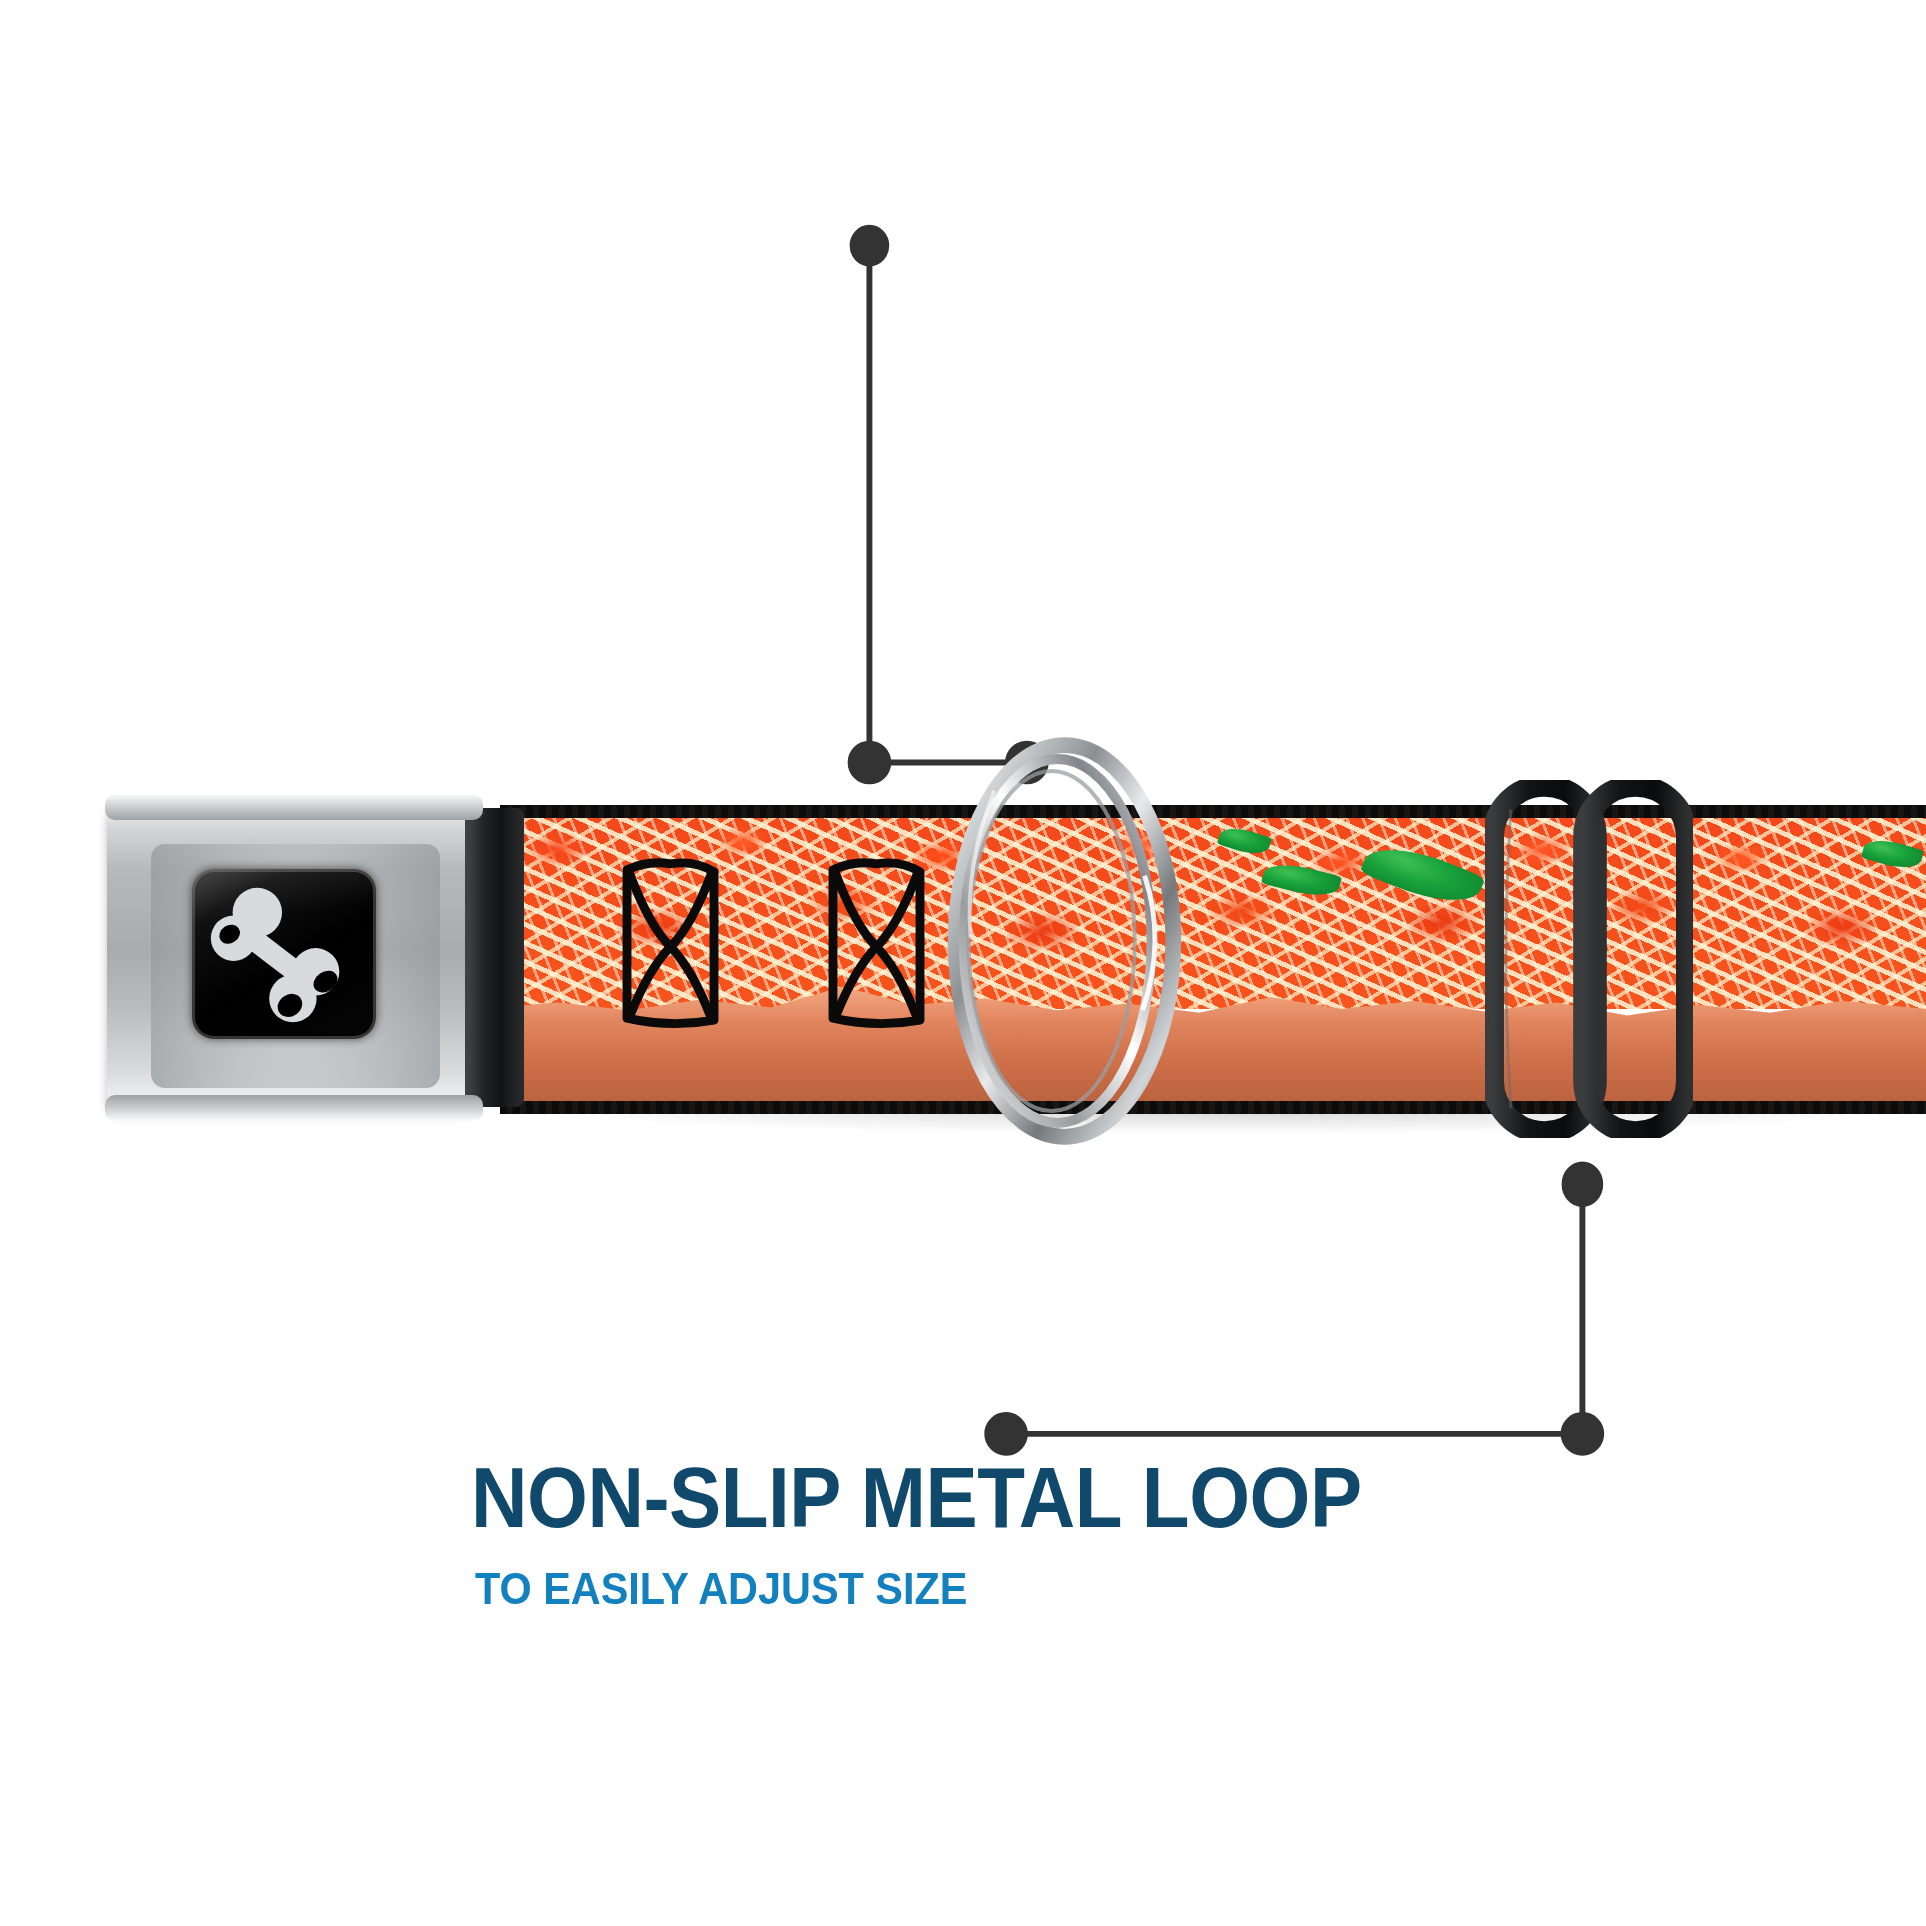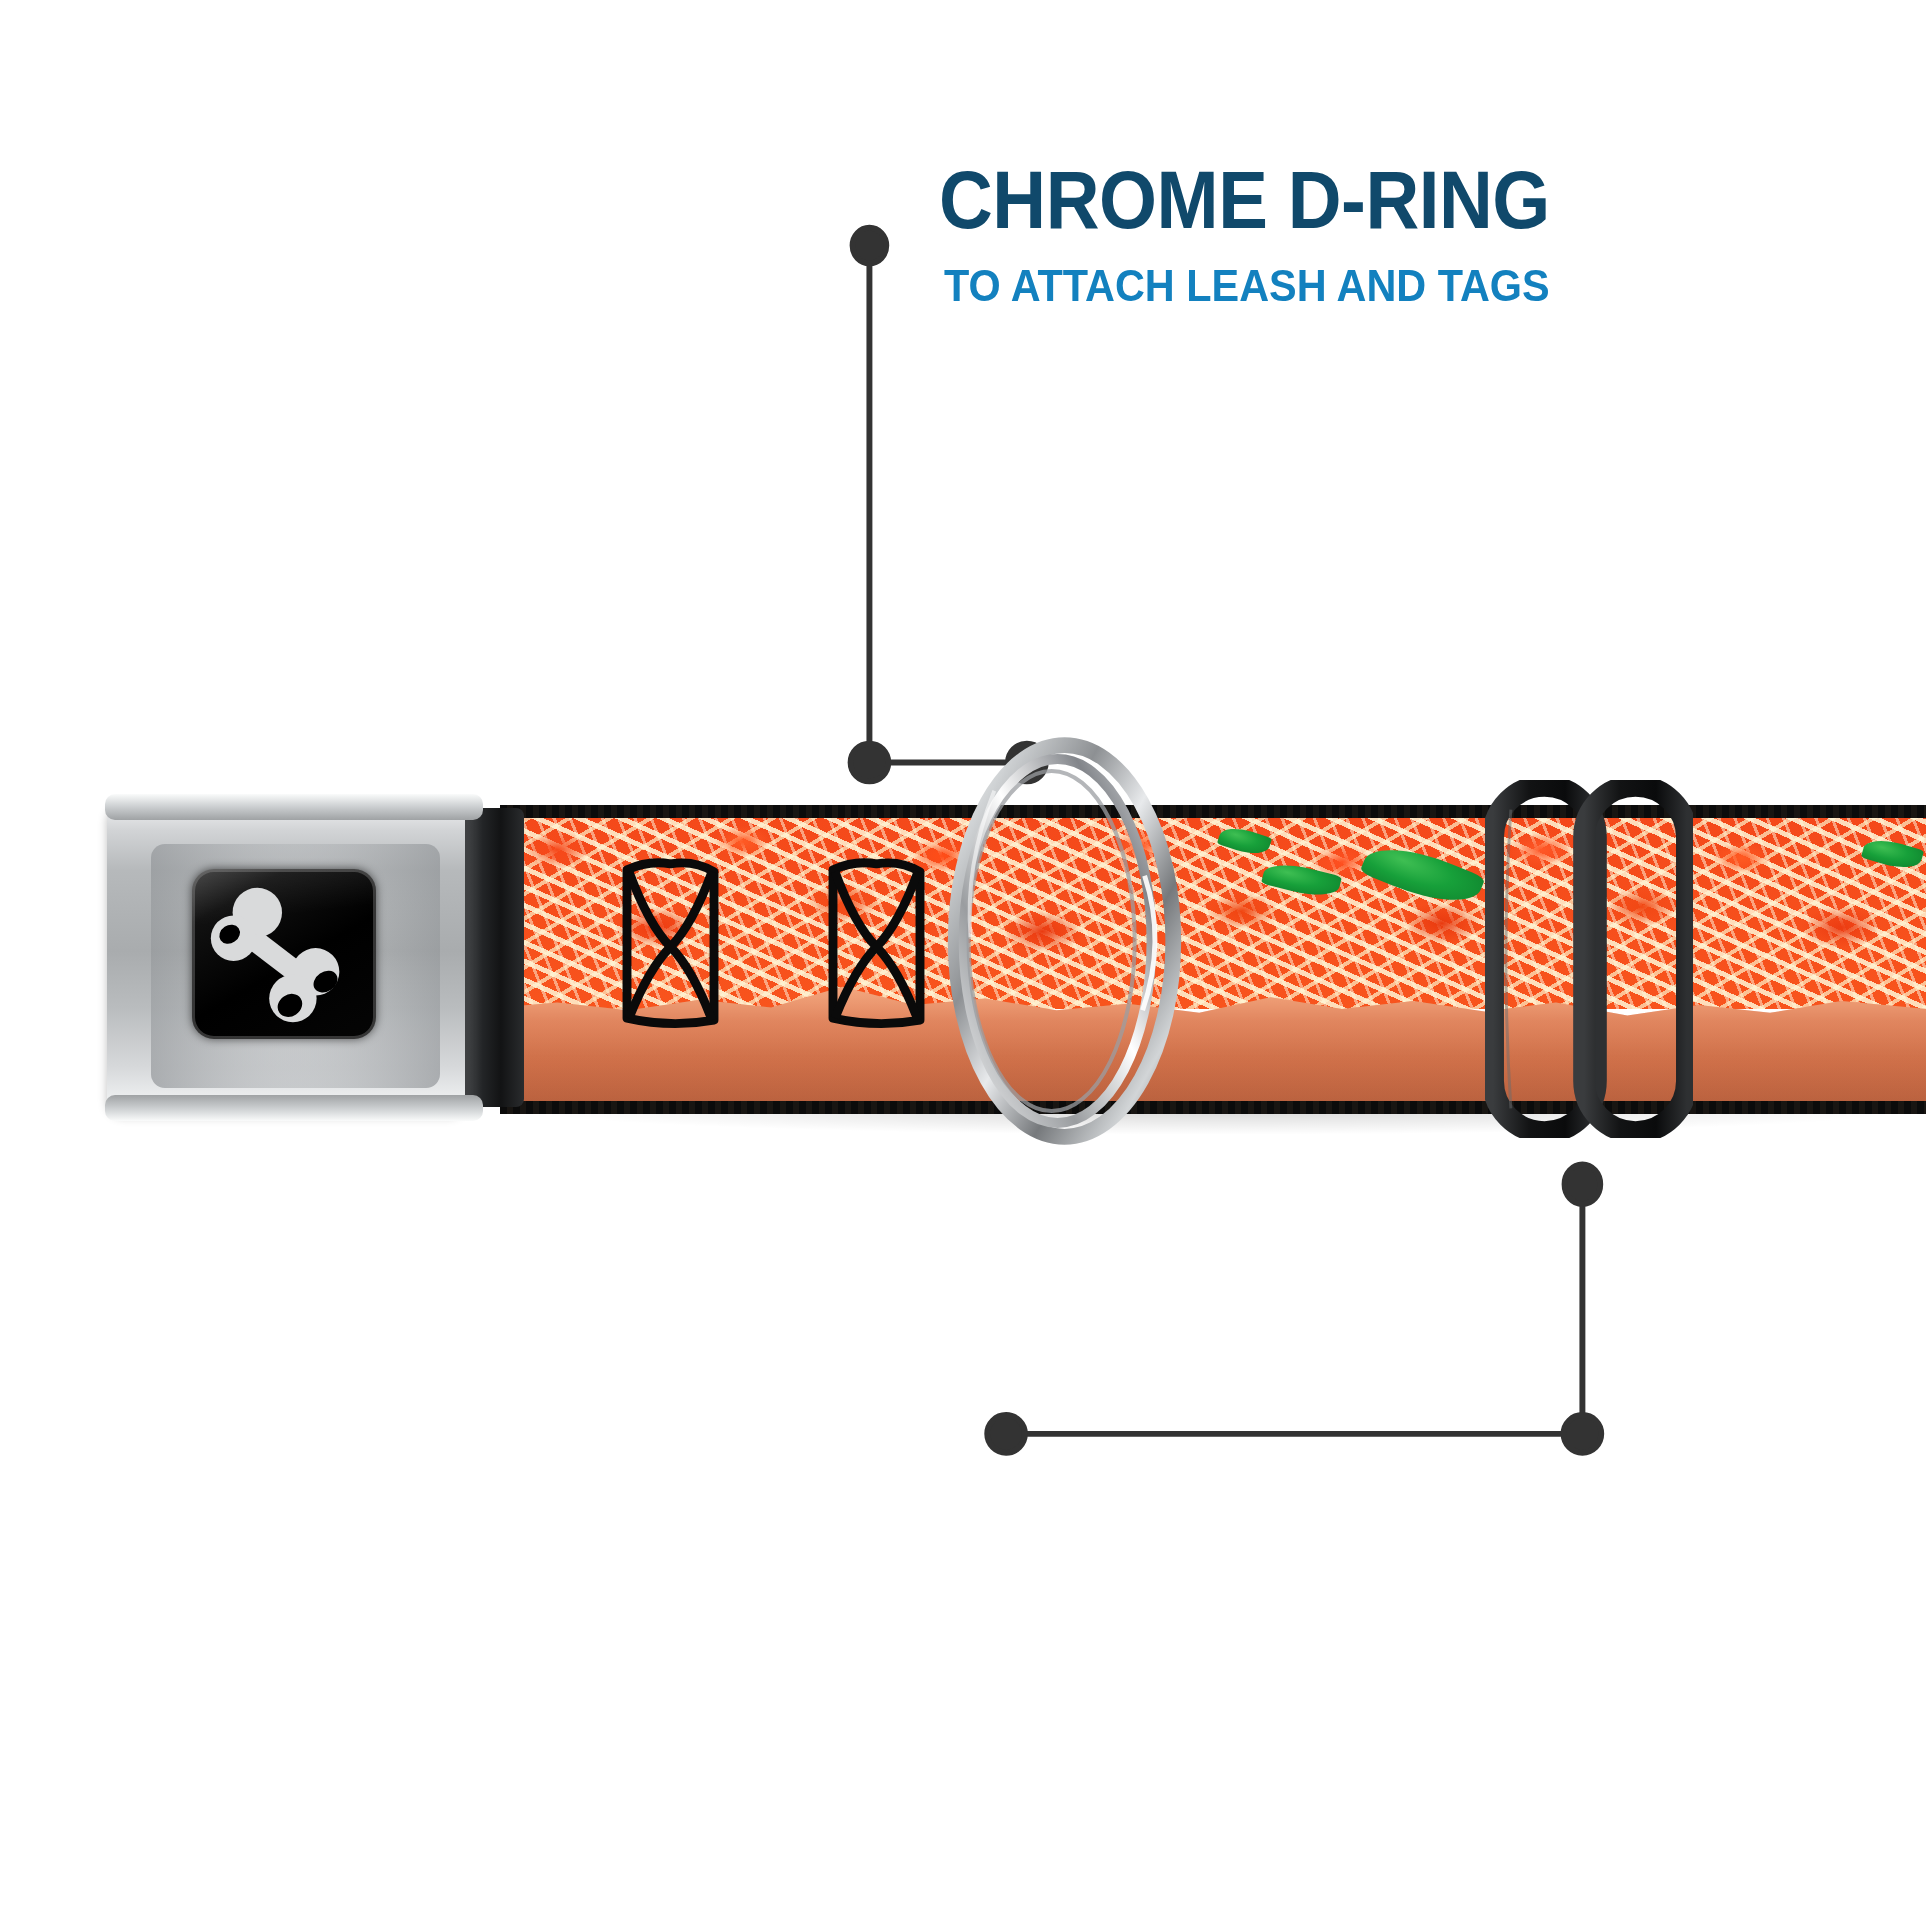--- a/index.html
+++ b/index.html
@@ -194,25 +194,25 @@
     </g>
     <g stroke="#333333" stroke-width="6" fill="#333333">
       <line x1="1598" y1="1196" x2="1598" y2="1448"></line>
       <line x1="1598" y1="1448" x2="1016" y2="1448"></line>
       <ellipse cx="1598" cy="1196" rx="18" ry="20"></ellipse>
       <ellipse cx="1598" cy="1448" rx="19" ry="19"></ellipse>
       <ellipse cx="1016" cy="1448" rx="19" ry="19"></ellipse>
     </g>
   </svg>
 
-  <div class="callout" id="callout-dring">
-    <div class="title">CHROME D-RING</div>
-    <div class="subtitle">TO ATTACH LEASH AND TAGS</div>
+
+  <div class="callout" id="callout-loop">
+    <div class="title">NON-SLIP METAL LOOP</div>
+    <div class="subtitle">TO EASILY ADJUST SIZE</div>
   </div>
-
 
   <div id="collar">
 
     <div class="drop-shadow"></div>
 
     <div id="strap">
       <div class="strap-art">
         <div class="sauce"></div>
         <div class="crust"></div>
         <div class="crust-shine"></div>

